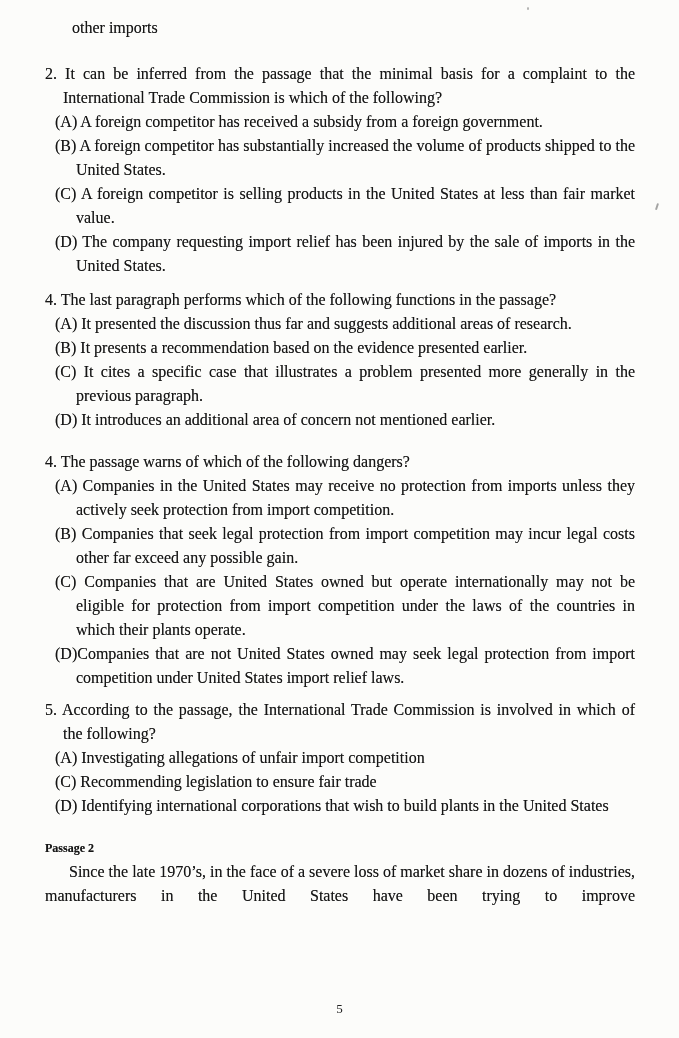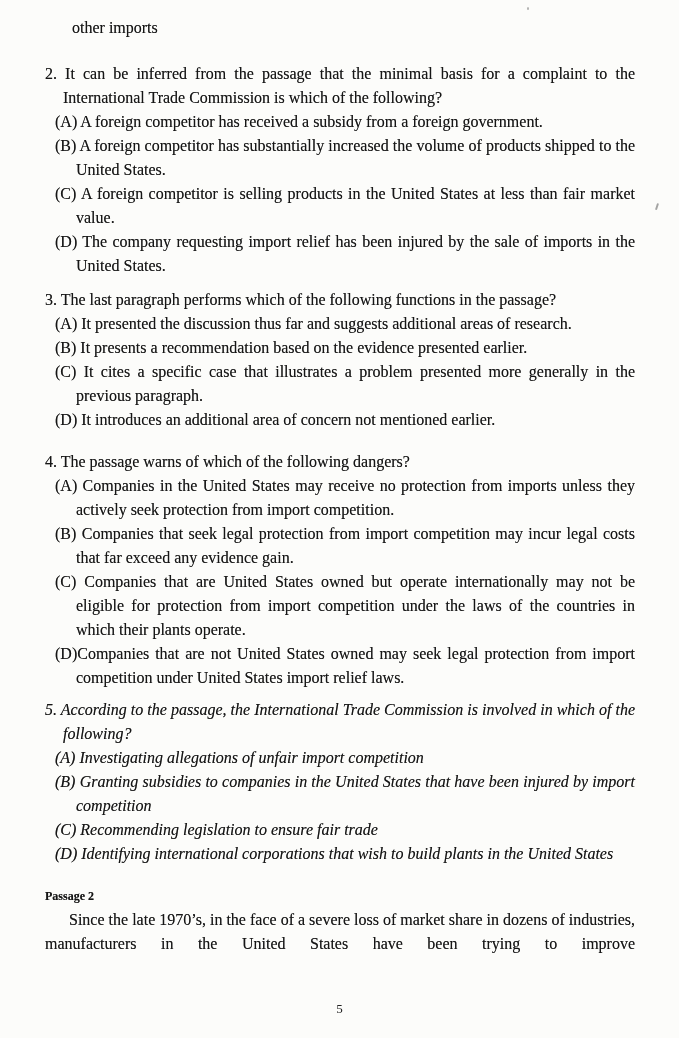--- a/index.html
+++ b/index.html
@@ -32,21 +32,21 @@
     text-indent: -18px;
   }
   .option {
     margin-left: 10px;
     padding-left: 21px;
     text-indent: -21px;
   }
   .q-2 { margin-bottom: 10px; }
   .q-3 { margin-bottom: 18px; }
   .q-4 { margin-bottom: 8px; }
-  .q-5 { margin-bottom: 18px; font-style: italic; }
+  .q-5 { margin-bottom: 18px; }
   .passage-heading {
     font-weight: bold;
     font-size: 12px;
     line-height: 24px;
   }
   .passage-text {
     text-indent: 24px;
     text-align: justify;
     text-align-last: justify;
   }
@@ -90,39 +90,38 @@
 
     <section class="question q-2">
       <p class="stem">2. It can be inferred from the passage that the minimal basis for a complaint to the International Trade Commission is which of the following?</p>
       <p class="option">(A) A foreign competitor has received a subsidy from a foreign government.</p>
       <p class="option">(B) A foreign competitor has substantially increased the volume of products shipped to the United States.</p>
       <p class="option">(C) A foreign competitor is selling products in the United States at less than fair market value.</p>
       <p class="option">(D) The company requesting import relief has been injured by the sale of imports in the United States.</p>
     </section>
 
     <section class="question q-3">
-      <p class="stem">3. The last paragraph performs which of the following functions in the passage?</p>
+      <p class="stem">4. The last paragraph performs which of the following functions in the passage?</p>
       <p class="option">(A) It presented the discussion thus far and suggests additional areas of research.</p>
       <p class="option">(B) It presents a recommendation based on the evidence presented earlier.</p>
       <p class="option">(C) It cites a specific case that illustrates a problem presented more generally in the previous paragraph.</p>
       <p class="option">(D) It introduces an additional area of concern not mentioned earlier.</p>
     </section>
 
     <section class="question q-4">
       <p class="stem">4. The passage warns of which of the following dangers?</p>
       <p class="option">(A) Companies in the United States may receive no protection from imports unless they actively seek protection from import competition.</p>
-      <p class="option">(B) Companies that seek legal protection from import competition may incur legal costs that far exceed any evidence gain.</p>
+      <p class="option">(B) Companies that seek legal protection from import competition may incur legal costs other far exceed any possible gain.</p>
       <p class="option">(C) Companies that are United States owned but operate internationally may not be eligible for protection from import competition under the laws of the countries in which their plants operate.</p>
       <p class="option">(D)Companies that are not United States owned may seek legal protection from import competition under United States import relief laws.</p>
     </section>
 
     <section class="question q-5">
       <p class="stem">5. According to the passage, the International Trade Commission is involved in which of the following?</p>
       <p class="option">(A) Investigating allegations of unfair import competition</p>
-      <p class="option">(B) Granting subsidies to companies in the United States that have been injured by import competition</p>
       <p class="option">(C) Recommending legislation to ensure fair trade</p>
       <p class="option">(D) Identifying international corporations that wish to build plants in the United States</p>
     </section>
 
     <h3 class="passage-heading">Passage 2</h3>
 
     <p class="passage-text">Since the late 1970’s, in the face of a severe loss of market share in dozens of industries, manufacturers in the United States have been trying to improve</p>
 
   </div>
 

